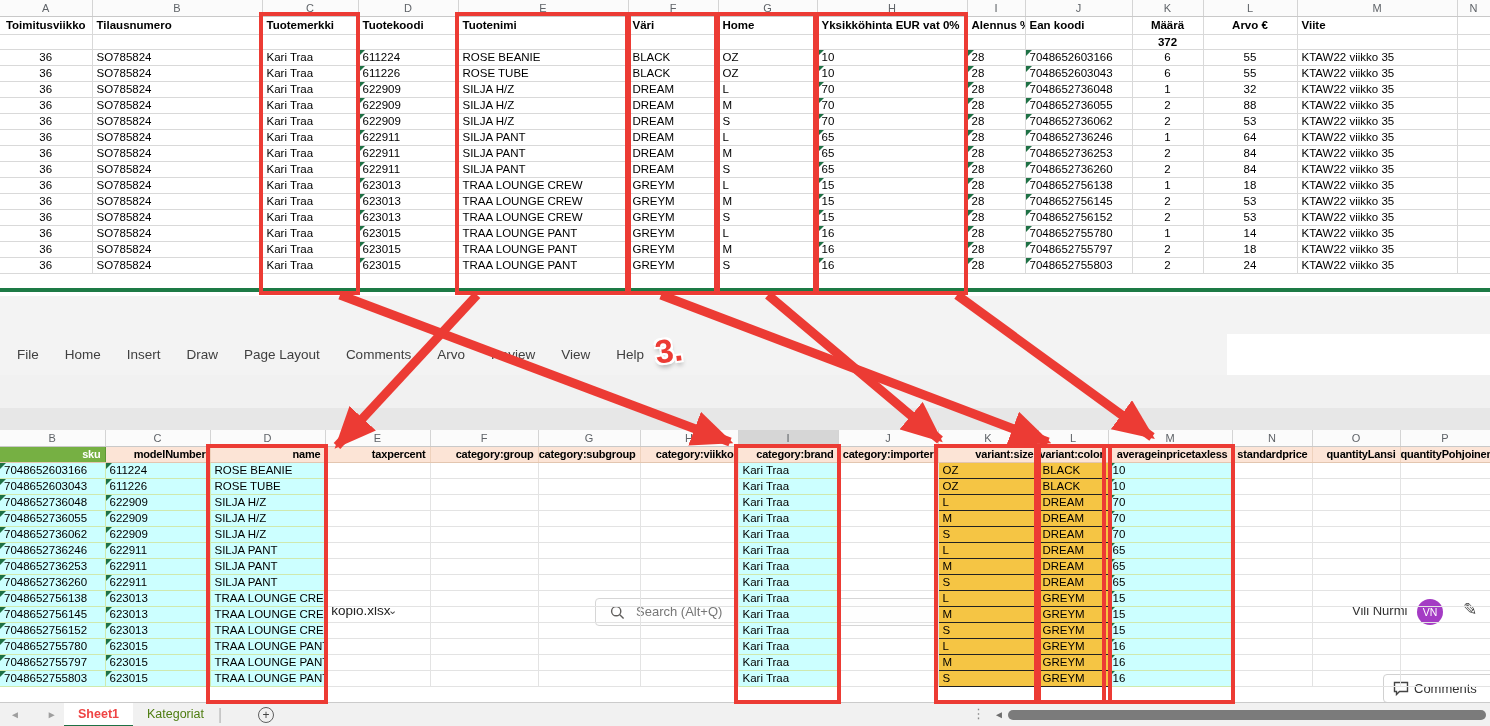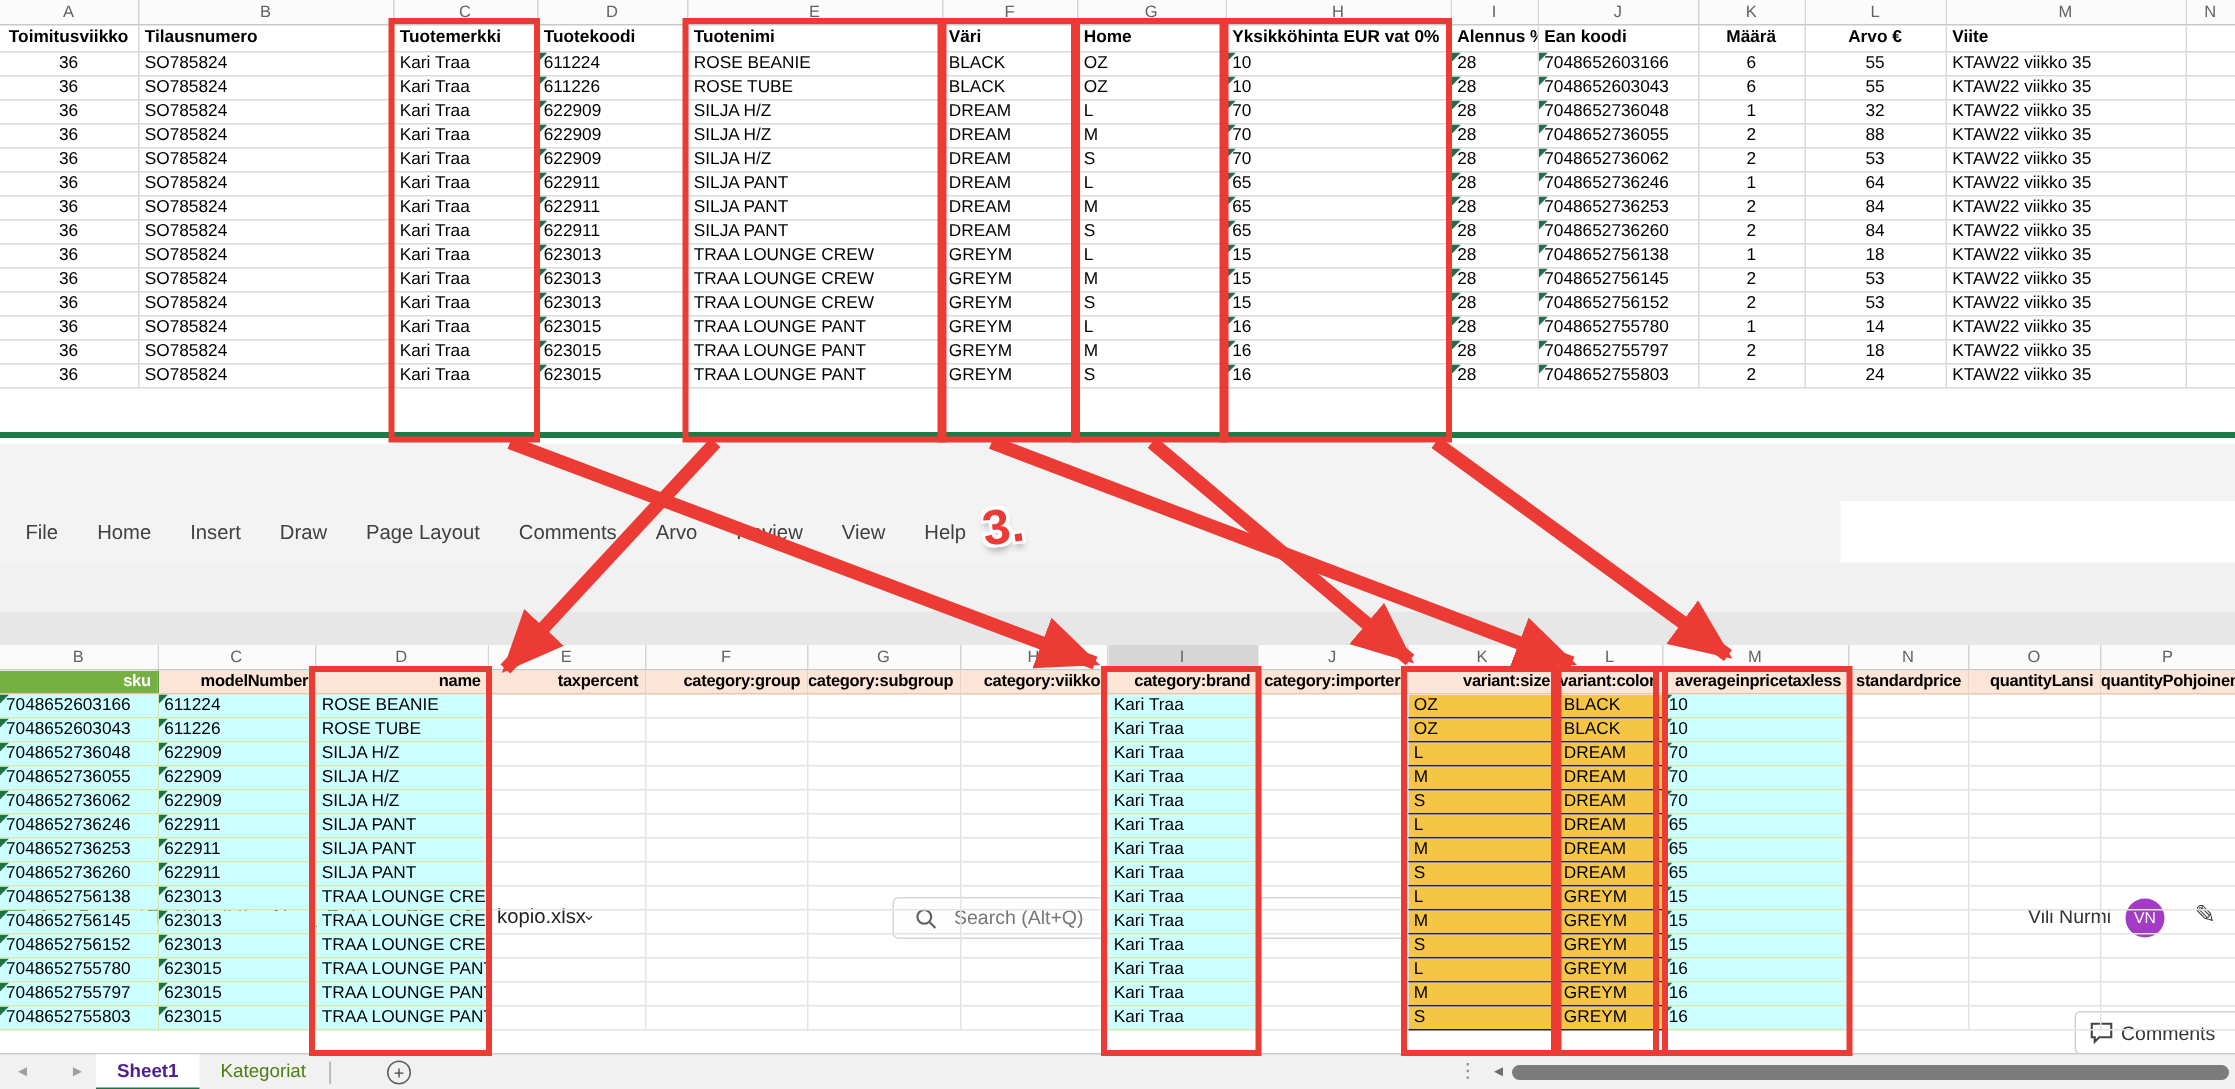--- a/index.html
+++ b/index.html
@@ -65,21 +65,21 @@
   .formulabar { position:absolute; top:375px; left:0; width:1490px; height:33px; background:#f1f1f1; }
   .gap-strip { position:absolute; top:408px; left:0; width:1490px; height:22px; background:#e7e7e7; }
 
   
   .tabbar { position:absolute; top:702px; left:0; width:1490px; height:24px; background:#f1f1f1;
             border-top:1px solid #cbcbcb; }
   .nav-arrows { position:absolute; left:10px; top:0; height:24px; line-height:24px; font-size:10px;
                 color:#9e9e9e; letter-spacing:12px; }
   .sheettabs { position:absolute; left:64px; top:0; height:24px; display:flex; }
   .stab { padding:0 14px; line-height:23px; font-size:12.5px; color:#4d7c0f; }
-  .stab.active { background:#fff; color:#4c1d95; font-weight:bold; border-bottom:2px solid #1E7145; }
+  .stab.active { background:#fff; color:#ef4444; font-weight:bold; border-bottom:2px solid #1E7145; }
   .stab-sep { line-height:23px; color:#b9b9b9; }
   .add-sheet { position:absolute; left:258px; top:4px; width:16px; height:16px; border:1px solid #5f5f5f;
                border-radius:50%; font-size:12px; line-height:14px; text-align:center; color:#444; }
   .hs-dots { position:absolute; left:972px; top:3px; font-size:13px; color:#8a8a8a; }
   .hs-left { position:absolute; left:994px; top:0; line-height:24px; font-size:10px; color:#6d6d6d; }
   .hs-thumb { position:absolute; left:1008px; top:7px; width:478px; height:10px; background:#7b7b7b; border-radius:5px; }
 
   
   .overlay { position:absolute; top:0; left:0; z-index:40; pointer-events:none; }
   .step-label { position:absolute; left:655px; top:332px; z-index:41; font-size:33px; font-weight:bold;
@@ -133,20 +133,36 @@
             <td>Tuotekoodi</td>
             <td>Tuotenimi</td>
             <td>Väri</td>
             <td>Home</td>
             <td>Yksikköhinta EUR vat 0%</td>
             <td>Alennus %</td>
             <td>Ean koodi</td>
             <td class="c">Määrä</td>
             <td class="c">Arvo €</td>
             <td>Viite</td>
+            <td></td>
+          </tr>
+          <tr class="blank">
+            <td></td>
+            <td></td>
+            <td></td>
+            <td></td>
+            <td></td>
+            <td></td>
+            <td></td>
+            <td></td>
+            <td></td>
+            <td></td>
+            <td class="c b">372</td>
+            <td></td>
+            <td></td>
             <td></td>
           </tr>
           <tr>
             <td class="c">36</td>
             <td>SO785824</td>
             <td>Kari Traa</td>
             <td><span class="tri"></span>611224</td>
             <td>ROSE BEANIE</td>
             <td>BLACK</td>
             <td>OZ</td>

